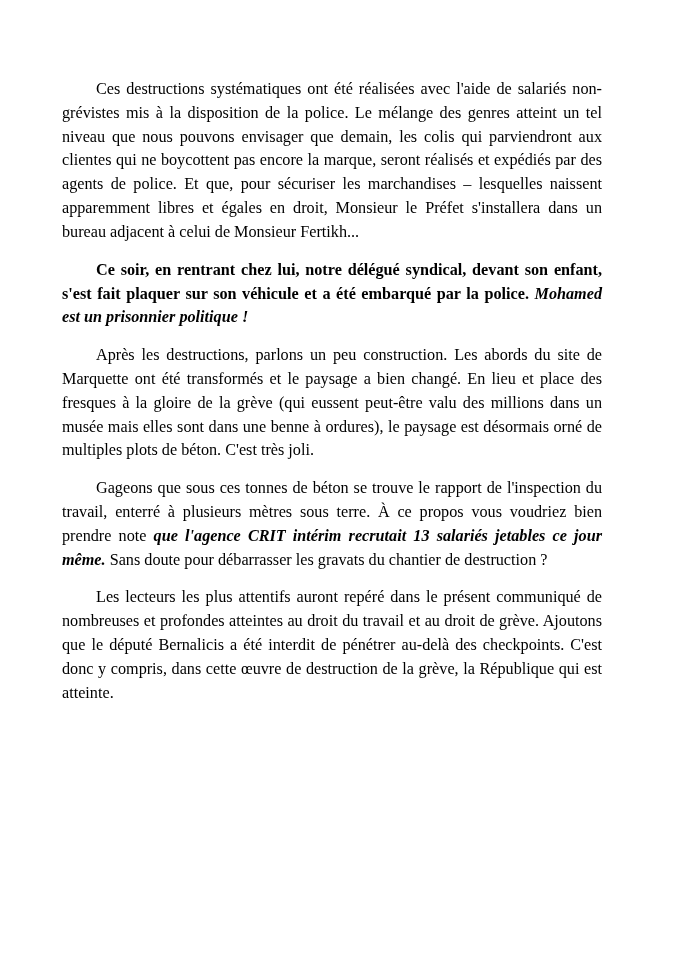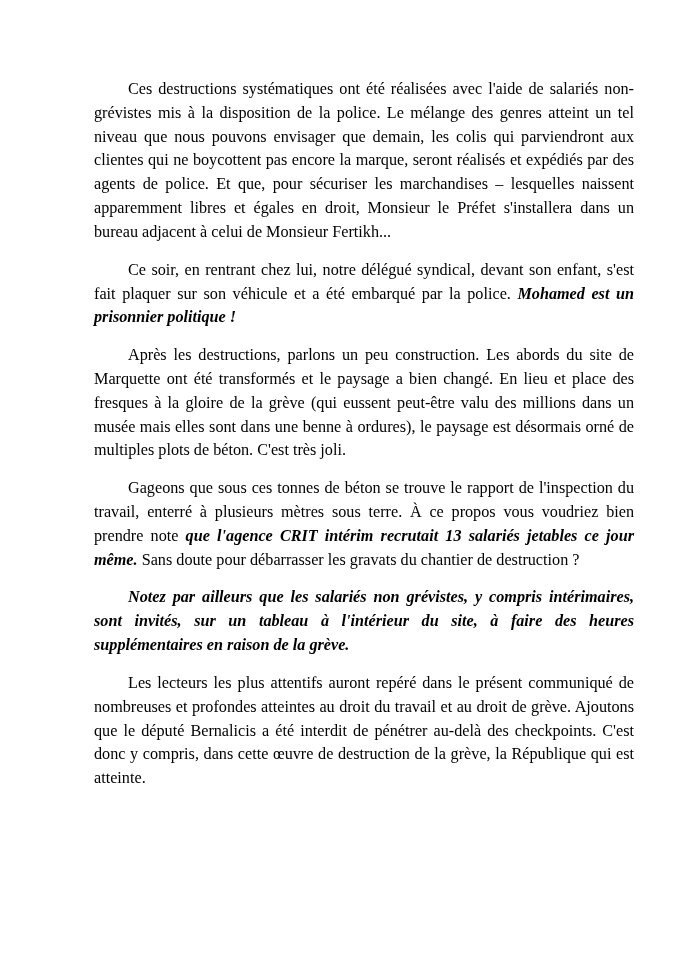--- a/index.html
+++ b/index.html
@@ -12,36 +12,35 @@
     background: #ffffff;
     font-family: "Liberation Serif", serif;
     color: #000000;
   }
   .page {
     box-sizing: border-box;
     width: 644px;
     height: 968px;
     padding: 78px 42px 0 62px;
     background: #ffffff;
-    margin-left: 32px;
   }
   .para {
     margin: 0 0 14px 0;
     text-align: justify;
     text-justify: inter-word;
     font-size: 16.2px;
     line-height: 1.47;
     text-indent: 34px;
     hyphens: none;
   }
   .para:last-child {
     margin-bottom: 0;
   }
   .bold {
-    font-weight: normal;
+    font-weight: bold;
   }
   .bolditalic {
     font-weight: bold;
     font-style: italic;
   }
   .run {
     white-space: normal;
   }
 </style>
 </head>
@@ -57,21 +56,18 @@
   </p>
 
   <p class="para">
     <span class="run">Après les destructions, parlons un peu construction. Les abords du site de Marquette ont été transformés et le paysage a bien changé. En lieu et place des fresques à la gloire de la grève (qui eussent peut-être valu des millions dans un musée mais elles sont dans une benne à ordures), le paysage est désormais orné de multiples plots de béton. C'est très joli.</span>
   </p>
 
   <p class="para">
     <span class="run">Gageons que sous ces tonnes de béton se trouve le rapport de l'inspection du travail, enterré à plusieurs mètres sous terre. À ce propos vous voudriez bien prendre note </span><span class="run bolditalic">que l'agence CRIT intérim recrutait 13 salariés jetables ce jour même.</span><span class="run"> Sans doute pour débarrasser les gravats du chantier de destruction ?</span>
   </p>
 
-  <p class="para">
-    <span class="run bolditalic">Notez par ailleurs que les salariés non grévistes, y compris intérimaires, sont invités, sur un tableau à l'intérieur du site, à faire des heures supplémentaires en raison de la grève.</span>
-  </p>
 
   <p class="para">
     <span class="run">Les lecteurs les plus attentifs auront repéré dans le présent communiqué de nombreuses et profondes atteintes au droit du travail et au droit de grève. Ajoutons que le député Bernalicis a été interdit de pénétrer au-delà des checkpoints. C'est donc y compris, dans cette œuvre de destruction de la grève, la République qui est atteinte.</span>
   </p>
 
 </div>
 
 </body></html>

